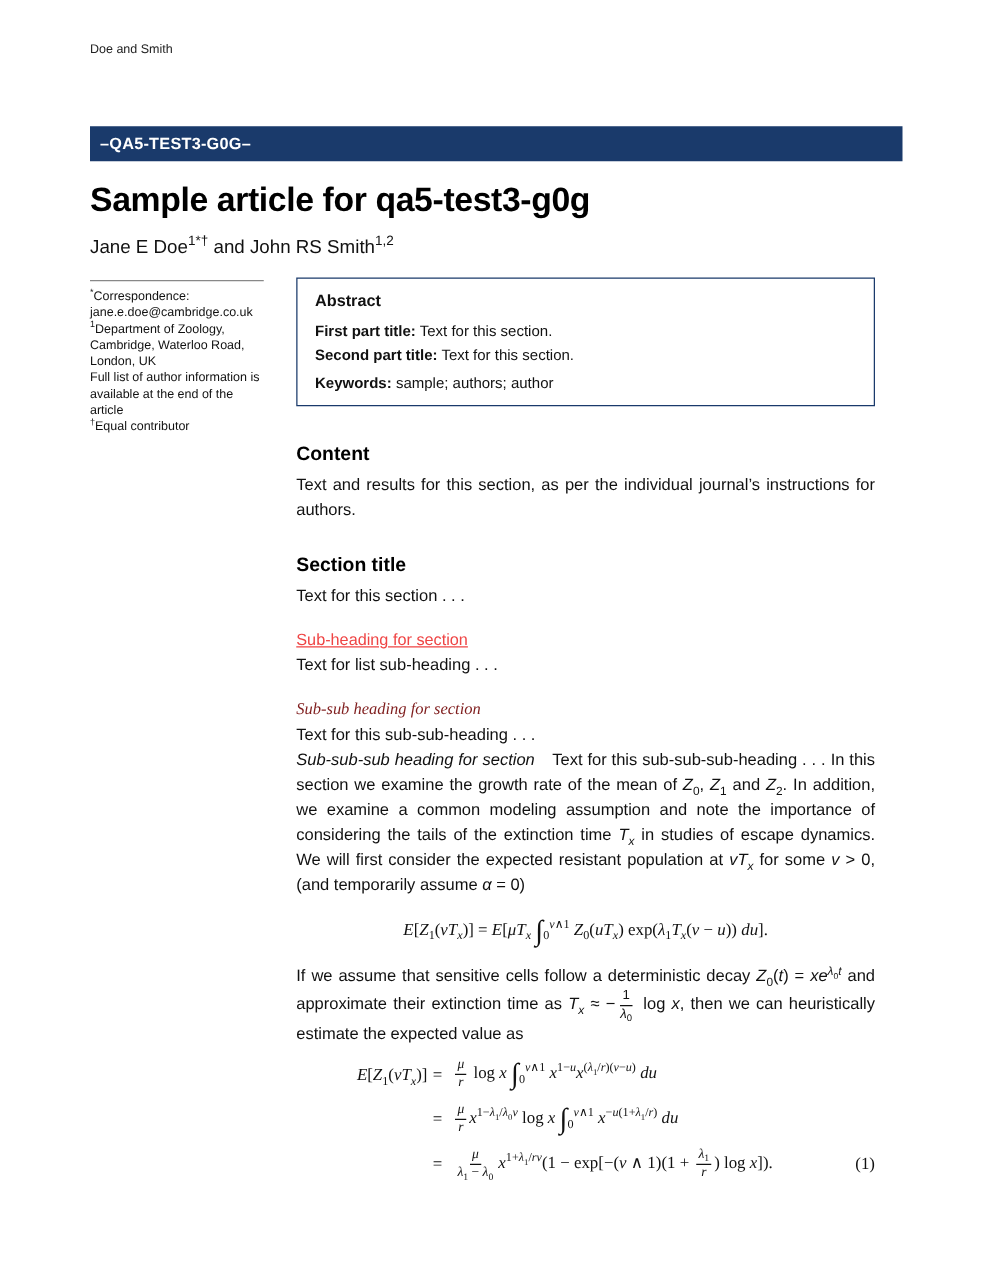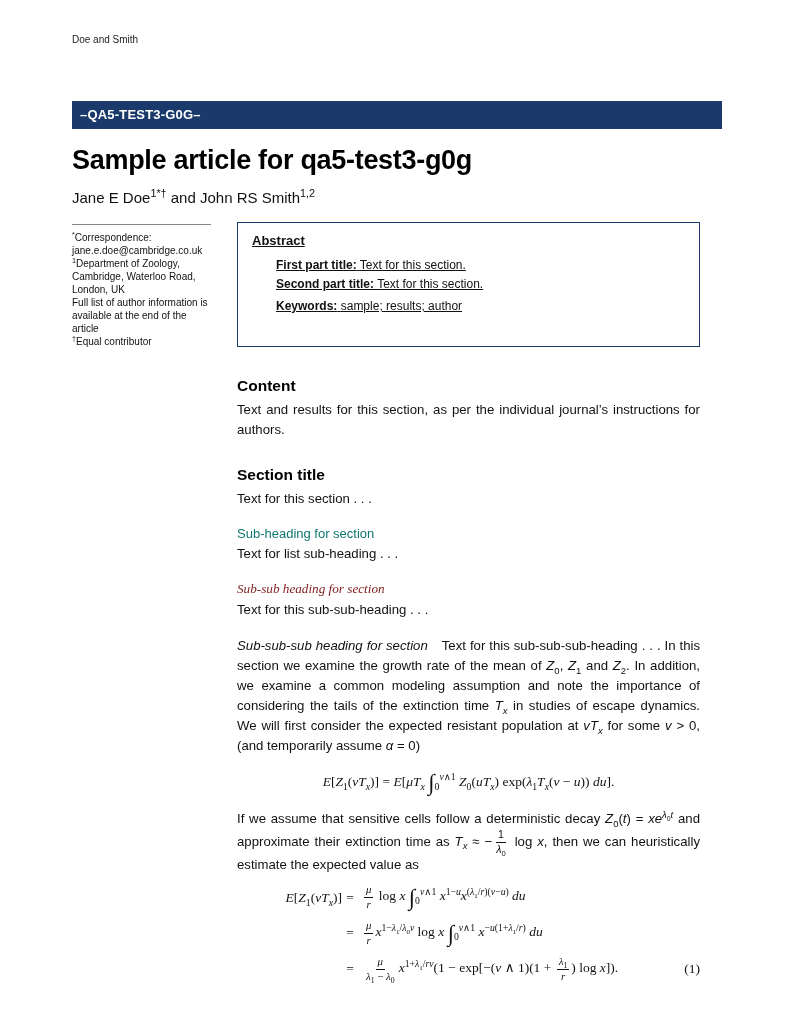--- a/index.html
+++ b/index.html
@@ -43,55 +43,54 @@
   .columns{display:flex;margin-top:16px;}
   .left-col{flex:0 0 165px;width:165px;box-sizing:border-box;padding-right:25px;}
   .left-rule{border-top:1px solid #888;width:139px;margin:2px 0 6px 0;}
   .sidebar-line{
     font-family:"Liberation Sans",sans-serif;
     font-size:10px;line-height:13px;color:#111;
   }
   .main-col{flex:1;box-sizing:border-box;padding-right:22px;}
   .abstract-box{
     border:1.5px solid var(--navy,#1a3a6b);
-    padding:10px 14px 30px 14px;
-    text-decoration:underline;
+    padding:10px 14px 8px 14px;
   }
   .abstract-heading{
     font-family:"Liberation Sans",sans-serif;
     font-weight:bold;font-size:13px;margin:0 0 8px 0;
   }
   .abstract-item{
     font-family:"Liberation Sans",sans-serif;
-    font-size:12px;line-height:19px;margin-left:24px;
+    font-size:12px;line-height:19px;
   }
   .abstract-item.kw{margin-top:3px;}
   .sec-heading{
     font-family:"Liberation Sans",sans-serif;
     font-weight:bold;font-size:15.5px;
     margin:26px 0 5px 0;color:#000;
   }
   .sec-heading.first{margin-top:30px;}
   .sub-heading{
     font-family:"Liberation Sans",sans-serif;
     font-weight:normal;font-size:13px;
-    margin:17px 0 3px 0;color:#0f766e;
+    margin:17px 0 3px 0;color:#ef4444;text-decoration:underline;
   }
   .subsub-heading{
     font-family:"Liberation Serif",serif;
     font-style:italic;font-weight:normal;font-size:13.2px;
     margin:17px 0 3px 0;color:#7f1d1d;
   }
   .body-text{
     font-family:Liberation Sans, sans-serif;
     font-size:13.2px;line-height:20px;
     text-align:justify;
     margin:0 0 0 0;
   }
-  .para{margin-top:16px;}
+  .para{}
   .run-in{font-style:italic;margin-right:14px;}
   .display-eq{
     font-family:"Liberation Serif",serif;
     font-size:13.5px;
     text-align:center;
     margin:16px 0 14px 0;
   }
   .align-block{margin-top:8px;font-family:"Liberation Serif",serif;font-size:13.5px;}
   .arow{
     display:grid;
@@ -145,21 +144,21 @@
         <div class="abstract-item">
           <b>First part title:</b>
           <span>Text for this section.</span>
         </div>
         <div class="abstract-item">
           <b>Second part title:</b>
           <span>Text for this section.</span>
         </div>
         <div class="abstract-item kw">
           <b>Keywords:</b>
-          <span>sample; results; author</span>
+          <span>sample; authors; author</span>
         </div>
       </section>
 
       <h2 class="sec-heading first">Content</h2>
       <p class="body-text">Text and results for this section, as per the individual journal’s instructions for authors.</p>
 
       <h2 class="sec-heading">Section title</h2>
       <p class="body-text">Text for this section . . .</p>
 
       <h3 class="sub-heading">Sub-heading for section</h3>

